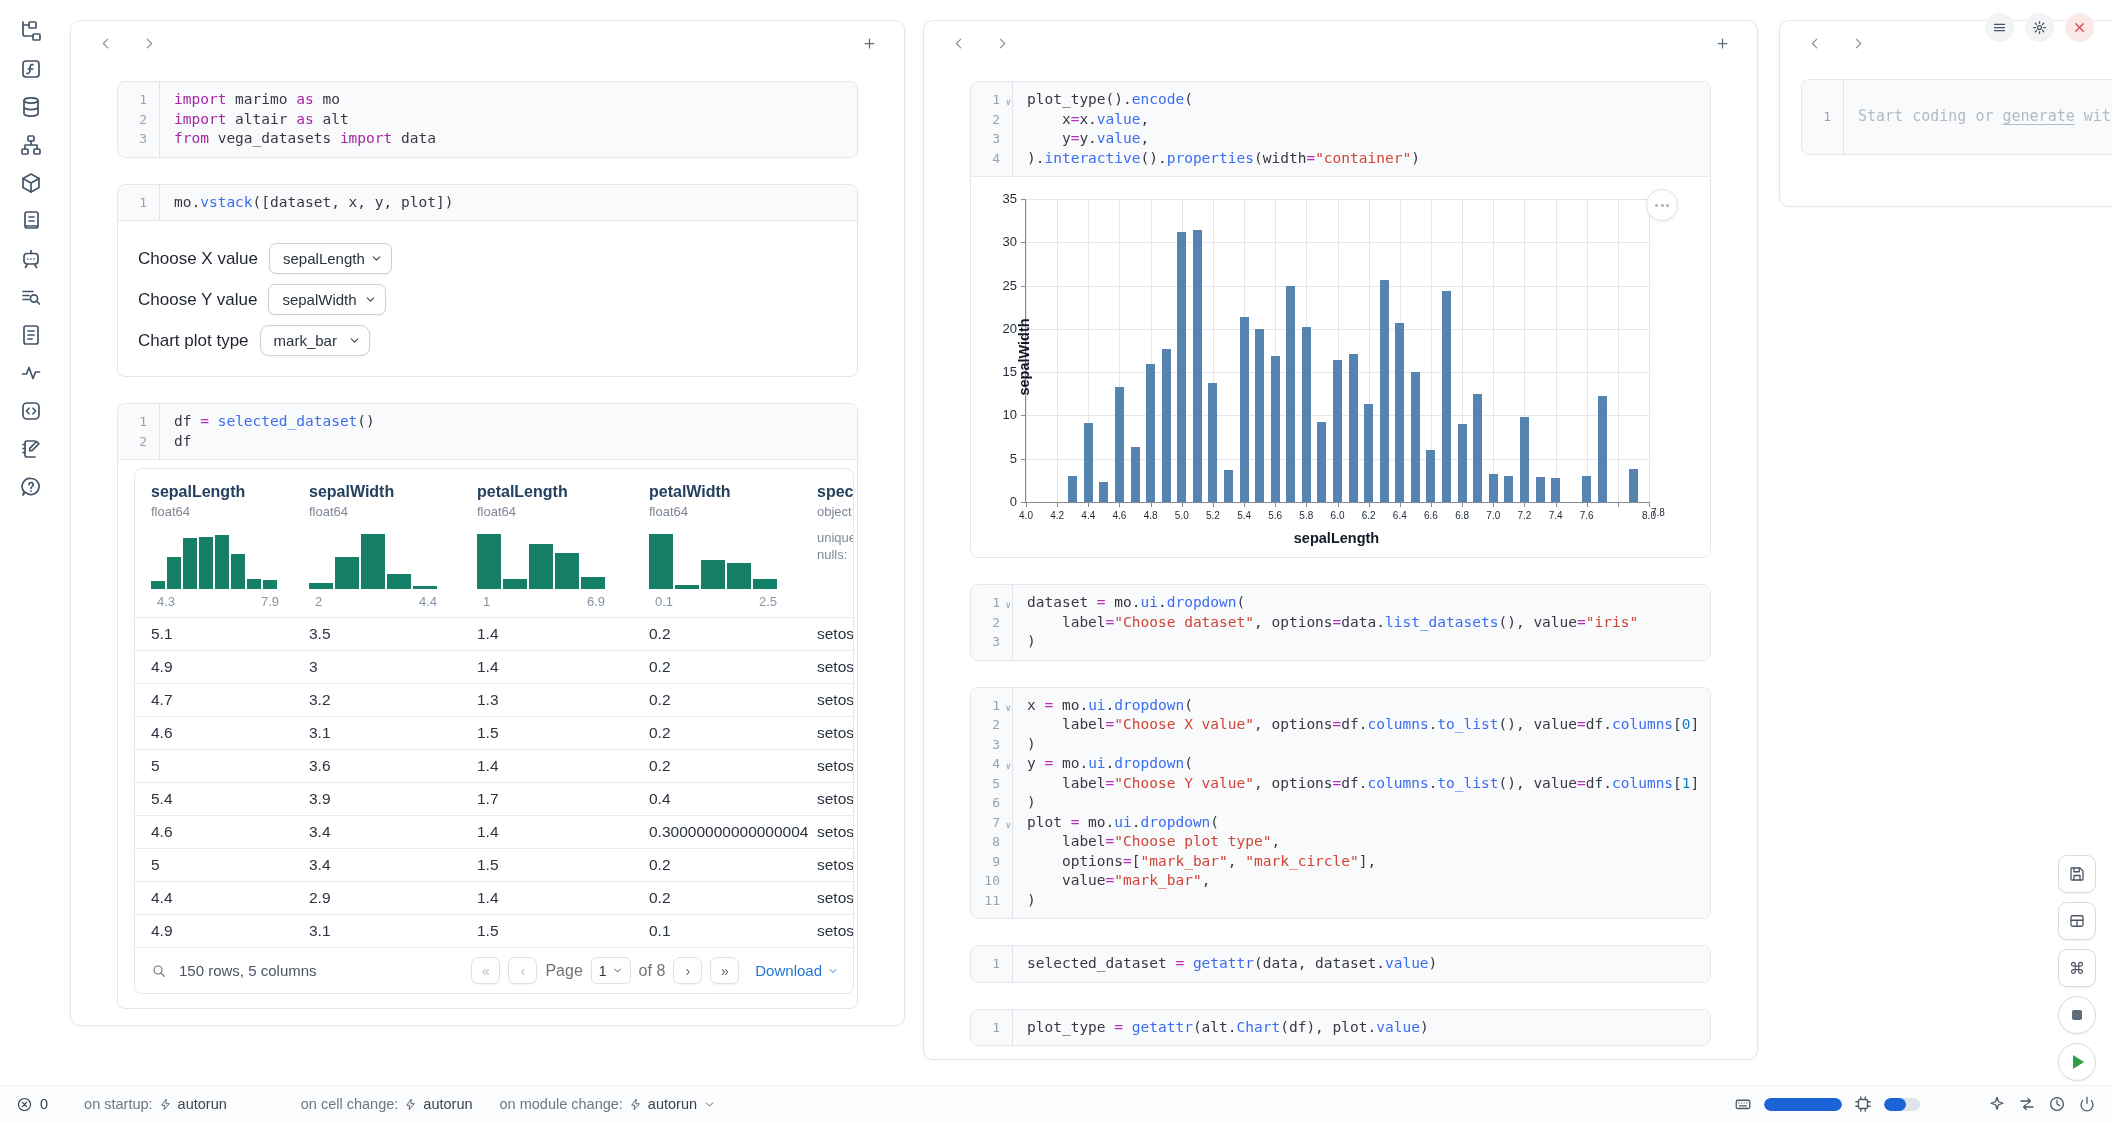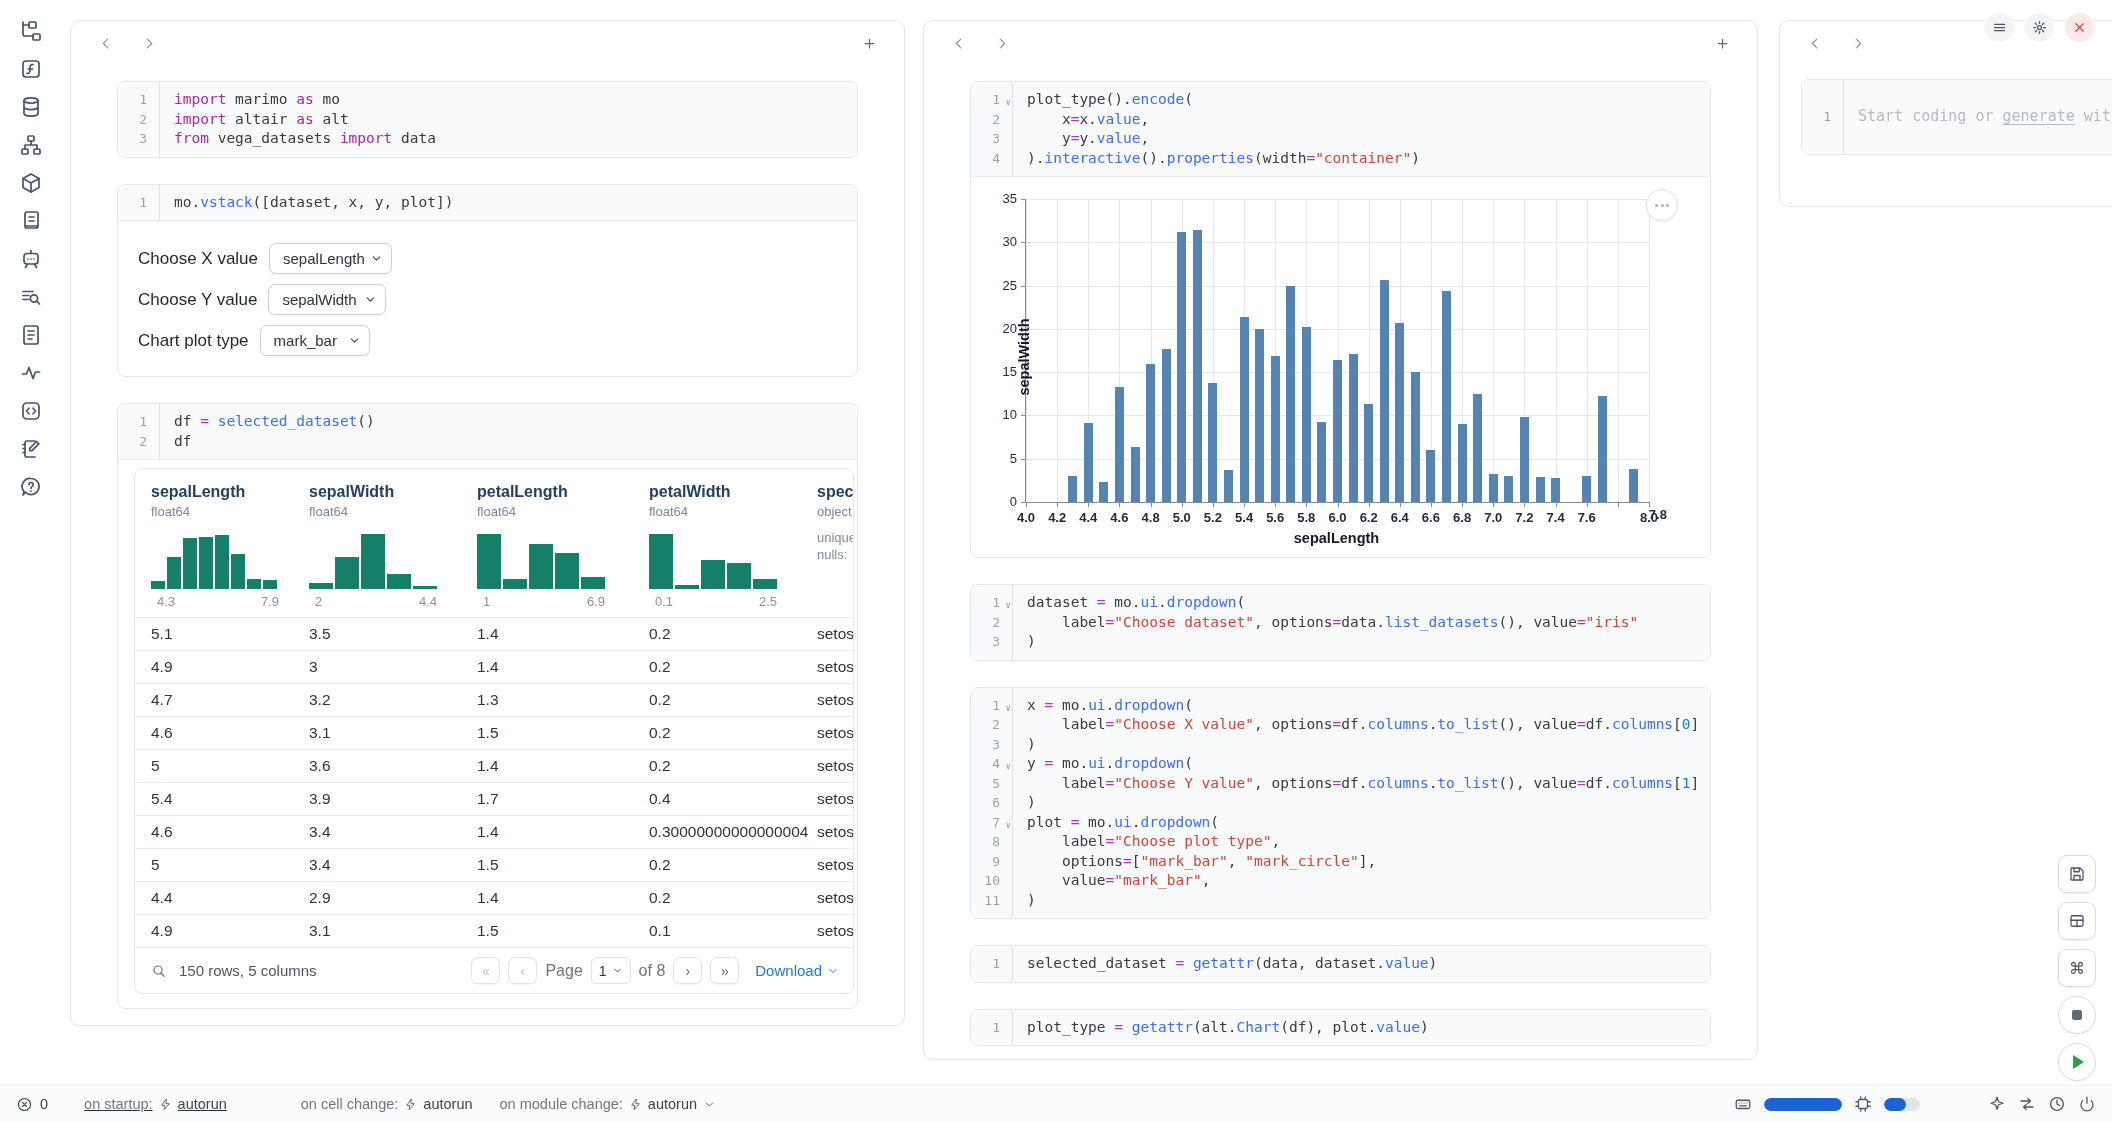--- a/index.html
+++ b/index.html
@@ -75,21 +75,21 @@
   .pg-text{font-size:16px;color:#737373;}
   .download{color:#2477d2;font-size:15px;display:flex;align-items:center;gap:5px;margin-left:8px;cursor:pointer;}
   .download svg{width:12px;height:12px;stroke:#2477d2;fill:none;stroke-width:2;stroke-linecap:round;stroke-linejoin:round;}
   
   .chart-wrap{position:relative;height:380px;background:#fff;}
   .plot{position:absolute;left:54px;top:22px;width:623px;height:303px;
         border-left:1px solid #848b93;border-bottom:1px solid #848b93;}
   .gl{position:absolute;background:#e4e7ea;}
   .bar{position:absolute;background:#5584b0;}
   .tick{position:absolute;background:#848b93;}
-  .xt{position:absolute;width:34px;text-align:center;font-size:13px;color:#1f2937;font-weight:bold;}
+  .xt{position:absolute;width:34px;text-align:center;font-size:10px;color:#1f2937;}
   .yt{position:absolute;width:34px;text-align:right;font-size:13px;color:#1f2937;}
   .axis-title{position:absolute;font-size:14.5px;font-weight:bold;color:#111827;}
   .ylab{left:-2px;top:172px;transform:rotate(-90deg);transform-origin:center;width:110px;text-align:center;}
   .chart-menu{position:absolute;right:32px;top:12px;width:30px;height:30px;border:1px solid #e0e4e8;
               border-radius:50%;background:#fff;box-shadow:0 1px 3px rgba(20,30,40,.08);
               display:flex;align-items:center;justify-content:center;gap:2.5px;cursor:pointer;}
   .chart-menu i{width:3px;height:3px;border-radius:50%;background:#aab3bc;}
   
   .ph-cell{display:flex;min-height:58px;align-items:center;}
   .ph-cell .ln{padding-top:0;}
@@ -262,21 +262,21 @@
               <span class="ctl-label">Choose Y value</span>
               <span class="select" style="width: 118px;">
                 <span>sepalWidth</span>
                 <svg viewBox="0 0 24 24">
                   <path d="M6 9l6 6 6-6"></path>
                 </svg>
               </span>
             </div>
             <div class="ctl-row">
               <span class="ctl-label">Chart plot type</span>
-              <span class="select" style="width: 110px;">
+              <span class="select" style="width: 110px; border-radius: 9px;">
                 <span>mark_bar</span>
                 <svg viewBox="0 0 24 24">
                   <path d="M6 9l6 6 6-6"></path>
                 </svg>
               </span>
             </div>
           </div>
         </div>
         <div class="cell has-out">
           <div class="code">
@@ -721,21 +721,21 @@
 
   <footer class="statusbar">
     <span class="sb-err">
       <svg viewBox="0 0 24 24">
           <circle cx="12" cy="12" r="8.5"></circle>
           <path d="M9 9l6 6M15 9l-6 6"></path>
         </svg>
       <span>0</span>
     </span>
     <span id="sb-items" style="display:flex;align-items:center;">
-        <span class="sb-item" style="margin-left: 36px; text-decoration: underline;">
+        <span class="sb-item" style="margin-left: 36px;">
           <span class="lab">on startup:</span>
           <svg viewBox="0 0 24 24">
             <path d="M13 2.5L5 13.5h5.5L9.5 21.5 19 10.5h-5.5z"></path>
           </svg>
           <span class="val">autorun</span>
         </span>
         <span class="sb-item" style="margin-left: 74px;">
           <span class="lab">on cell change:</span>
           <svg viewBox="0 0 24 24">
             <path d="M13 2.5L5 13.5h5.5L9.5 21.5 19 10.5h-5.5z"></path>

